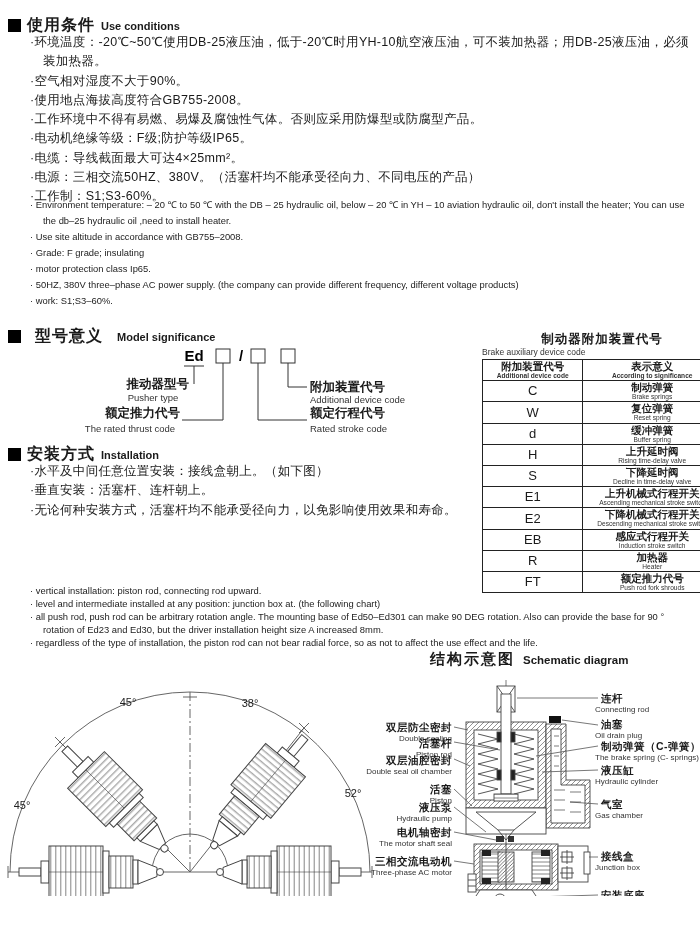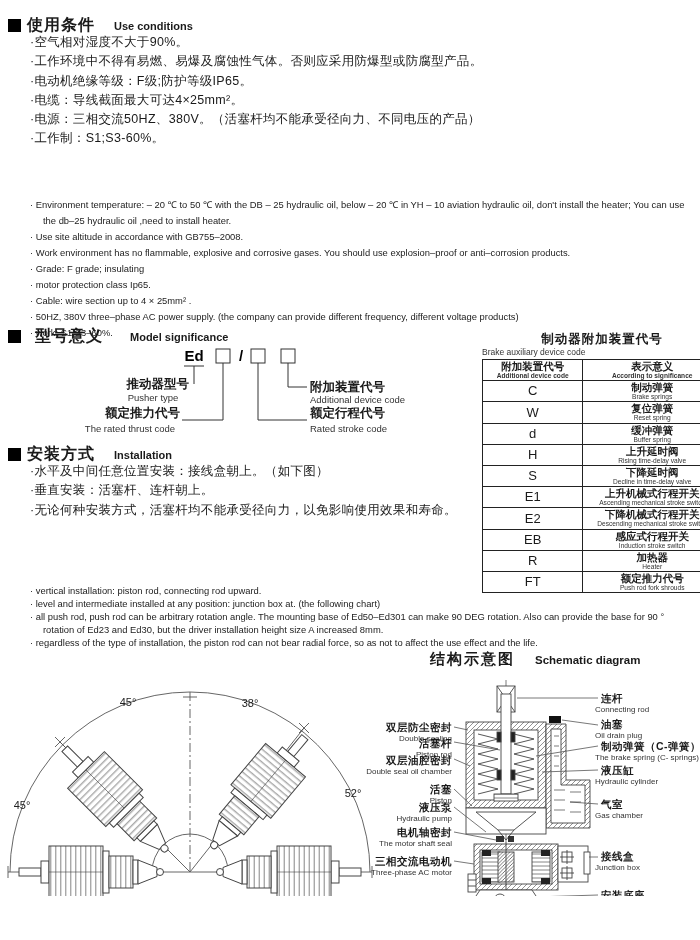--- a/index.html
+++ b/index.html
@@ -1,38 +1,38 @@
 <!DOCTYPE html>
 <html><head>
 <meta charset="utf-8">
 <style>
   html,body{margin:0;padding:0;background:#fff;}
   .page{position:relative;width:700px;height:896px;background:#fff;color:#1a1a1a;
         font-family:"Liberation Sans",sans-serif;overflow:hidden;}
   .sec-head{position:absolute;display:flex;align-items:center;gap:6px;}
   .sq{width:13px;height:13px;background:#000;flex:0 0 auto;}
   .head-cn{font-size:16px;font-weight:bold;letter-spacing:1px;}
-  .head-en{font-size:11px;font-weight:bold;margin-left:13px;}
+  .head-en{font-size:11px;font-weight:bold;margin-left:0;}
   .list{position:absolute;}
   .list .li{padding-left:13px;text-indent:-13px;}
   .cnlist{font-size:12.5px;line-height:19.3px;letter-spacing:0.3px;}
   .enlist{font-size:9.4px;line-height:16px;color:#222;}
   
   .brake-table{position:absolute;left:482px;top:331px;width:240px;}
   .bt-title-cn{text-align:center;font-size:12.5px;font-weight:bold;letter-spacing:1px;}
   .bt-title-en{font-size:8.5px;color:#333;margin-top:-1px;}
   .brake-table table{width:100%;border-collapse:collapse;margin-top:2px;table-layout:fixed;}
   .brake-table th,.brake-table td{border:1px solid #222;text-align:center;vertical-align:middle;padding:1px 1px;}
   .brake-table col.c1{width:42%;}
   .cell-cn{display:block;font-size:10.5px;line-height:11px;font-weight:bold;}
   .cell-en{display:block;font-size:6.6px;line-height:7.2px;color:#333;transform-origin:center;}
   .code-cell{font-size:13px;line-height:14px;}
   th .cell-cn{font-weight:bold;}
   
-  .schem-title{position:absolute;left:430px;top:650px;display:flex;align-items:baseline;gap:20px;}
+  .schem-title{position:absolute;left:430px;top:650px;display:flex;align-items:baseline;gap:8px;}
   .schem-cn{font-size:15px;font-weight:bold;letter-spacing:2px;}
   .schem-en{font-size:11.5px;font-weight:bold;}
   svg text{font-family:"Liberation Sans",sans-serif;}
   .svg-cn{font-size:12.5px;font-weight:600;fill:#1a1a1a;}
   .svg-en{font-size:9.5px;fill:#333;}
   .lbl-cn{font-size:10.5px;font-weight:600;fill:#1a1a1a;letter-spacing:0.5px;}
   .lbl-en{font-size:8px;fill:#333;}
   .angle{font-size:11px;fill:#222;}
 </style>
 </head>
@@ -40,35 +40,35 @@
 
 <div class="page">
 
   <div class="sec-head" style="left:8px;top:15px;">
     <div class="sq"></div>
     <span class="head-cn">使用条件</span>
     <span class="head-en">Use  conditions</span>
   </div>
 
   <div class="list cnlist" style="left:30px;top:33px;width:662px;">
+    <div class="li">·环境温度：-20℃~50℃使用DB-25液压油，低于-20℃时用YH-10航空液压油，可不装加热器；用DB-25液压油，必须装加热器。</div>
     <div class="li">·空气相对湿度不大于90%。</div>
+    <div class="li">·使用地点海拔高度符合GB755-2008。</div>
     <div class="li">·工作环境中不得有易燃、易爆及腐蚀性气体。否则应采用防爆型或防腐型产品。</div>
     <div class="li">·电动机绝缘等级：F级;防护等级IP65。</div>
     <div class="li">·电缆：导线截面最大可达4×25mm²。</div>
     <div class="li">·电源：三相交流50HZ、380V。（活塞杆均不能承受径向力、不同电压的产品）</div>
     <div class="li">·工作制：S1;S3-60%。</div>
   </div>
 
   <div class="list enlist" style="left:30px;top:197px;width:668px;">
     <div class="li">· Environment temperature: – 20 ℃ to 50 ℃ with the DB – 25 hydraulic oil, below – 20 ℃ in YH – 10 aviation hydraulic oil, don't install the heater; You can use the db–25 hydraulic oil ,need to install heater.</div>
     <div class="li">· Use site altitude in accordance with GB755–2008.</div>
-    <div class="li">· Work environment has no flammable, explosive and corrosive gases. You should use explosion–proof or anti–corrosion products.</div>
     <div class="li">· Grade: F grade; insulating</div>
     <div class="li">· motor protection class Ip65.</div>
-    <div class="li">· Cable: wire section up to 4 × 25mm² .</div>
     <div class="li">· 50HZ, 380V three–phase AC power supply. (the company can provide different frequency, different voltage products)</div>
     <div class="li">· work: S1;S3–60%.</div>
   </div>
 
   <div class="sec-head" style="left:8px;top:326px;gap:14px;">
     <div class="sq"></div>
     <span class="head-cn">型号意义</span>
     <span class="head-en">Model  significance</span>
   </div>
 

